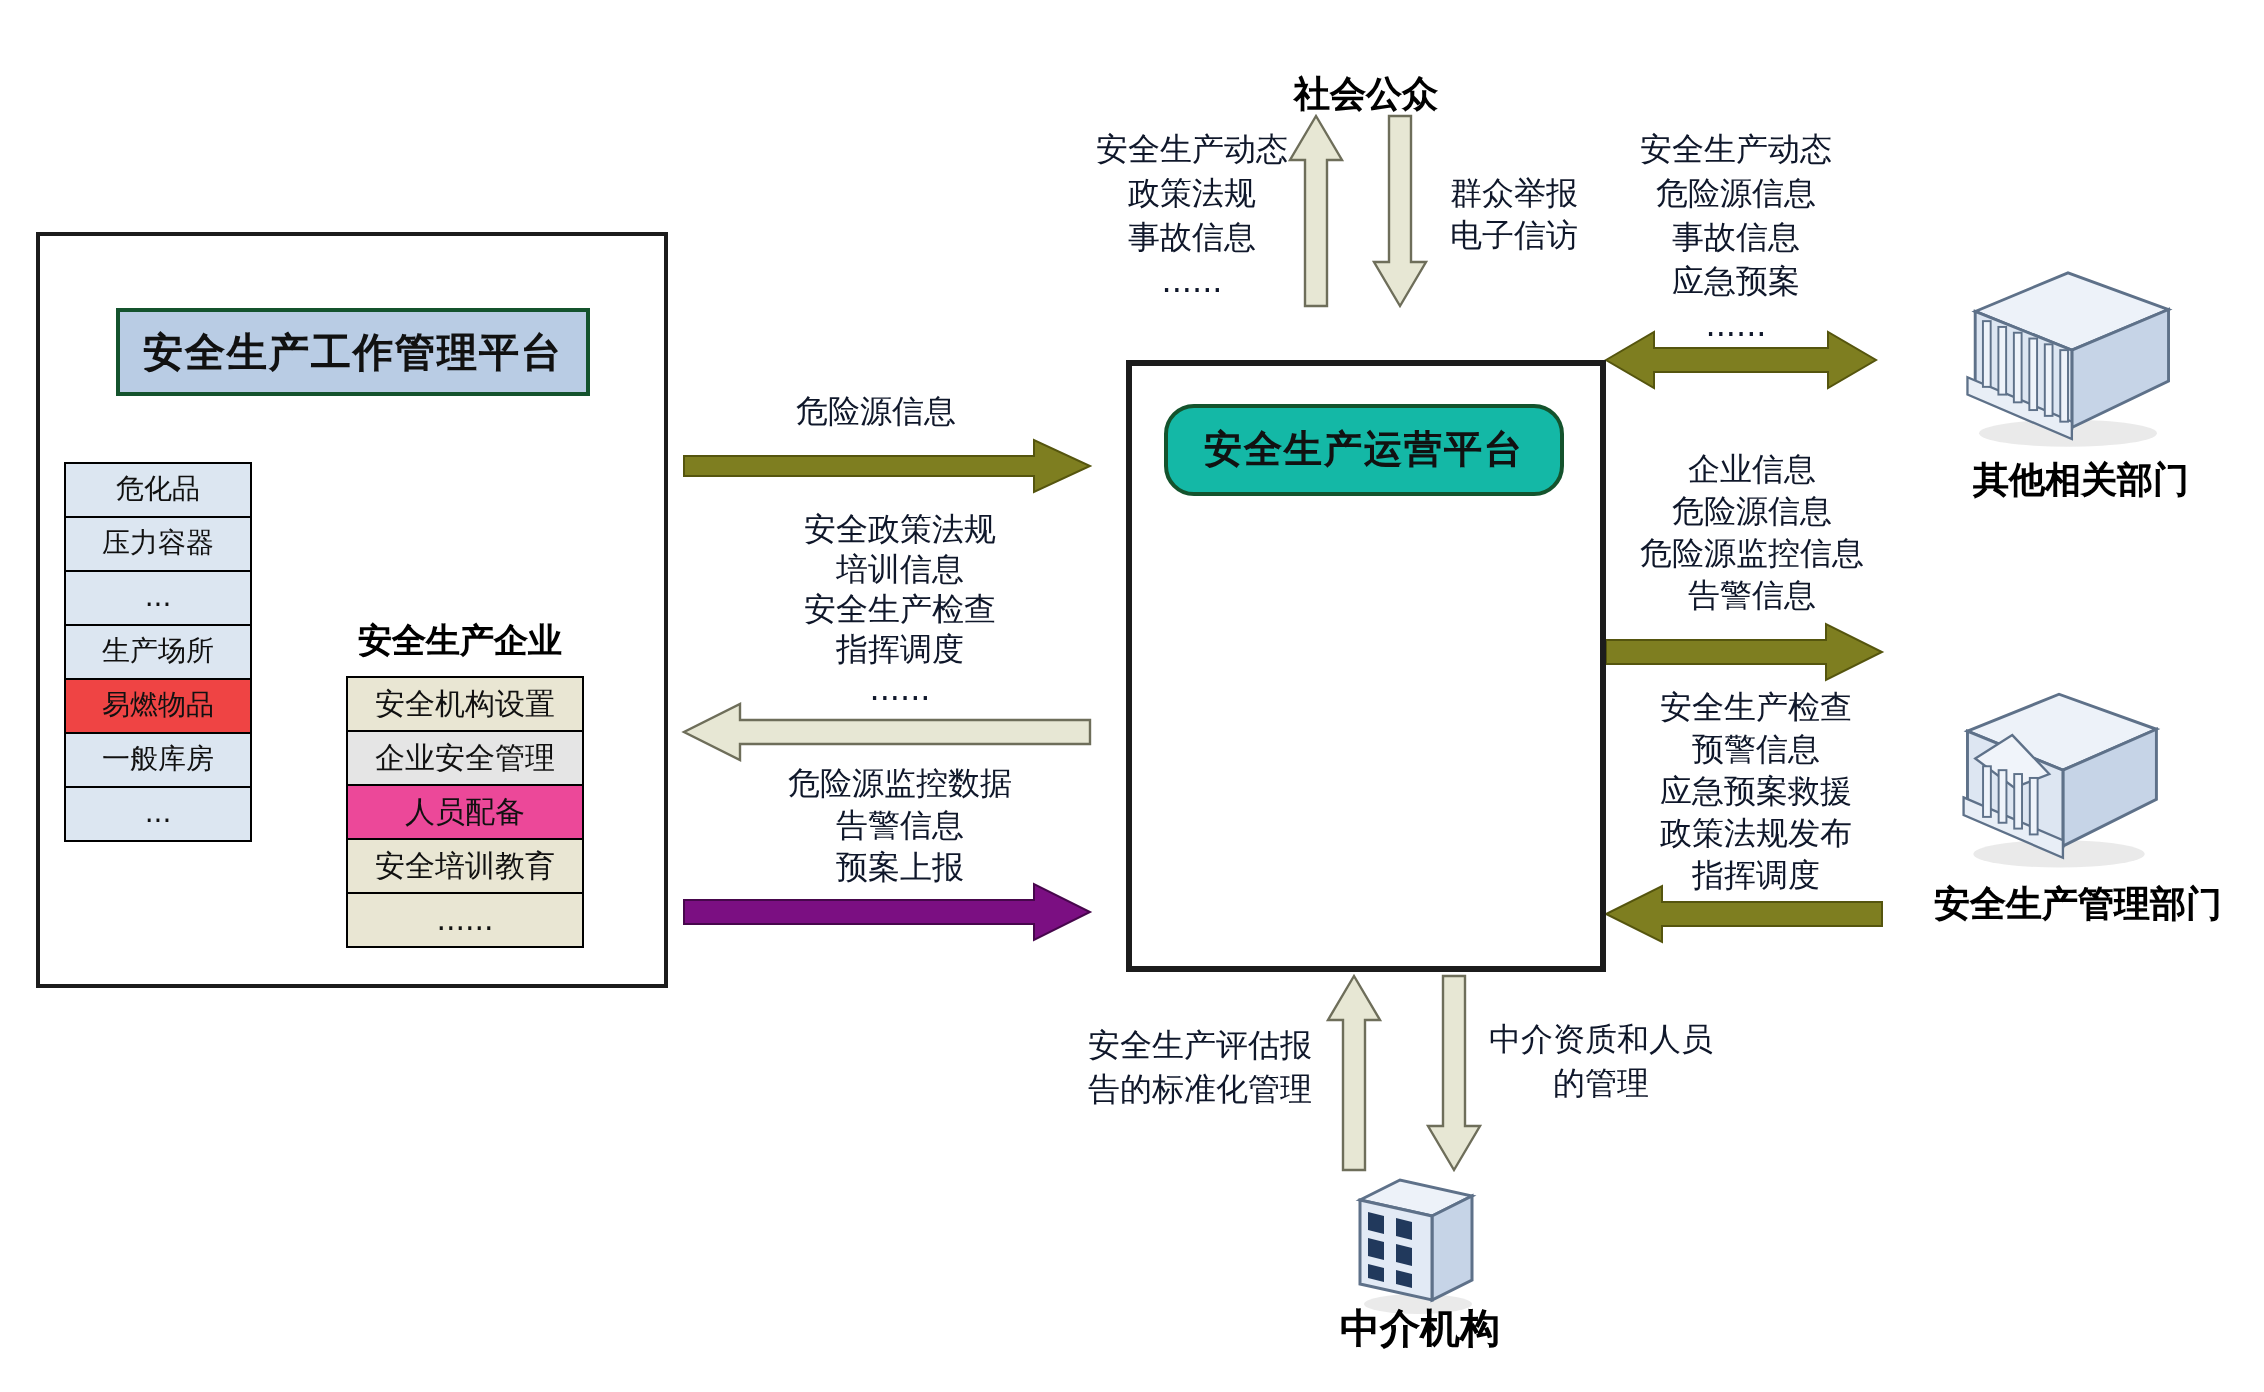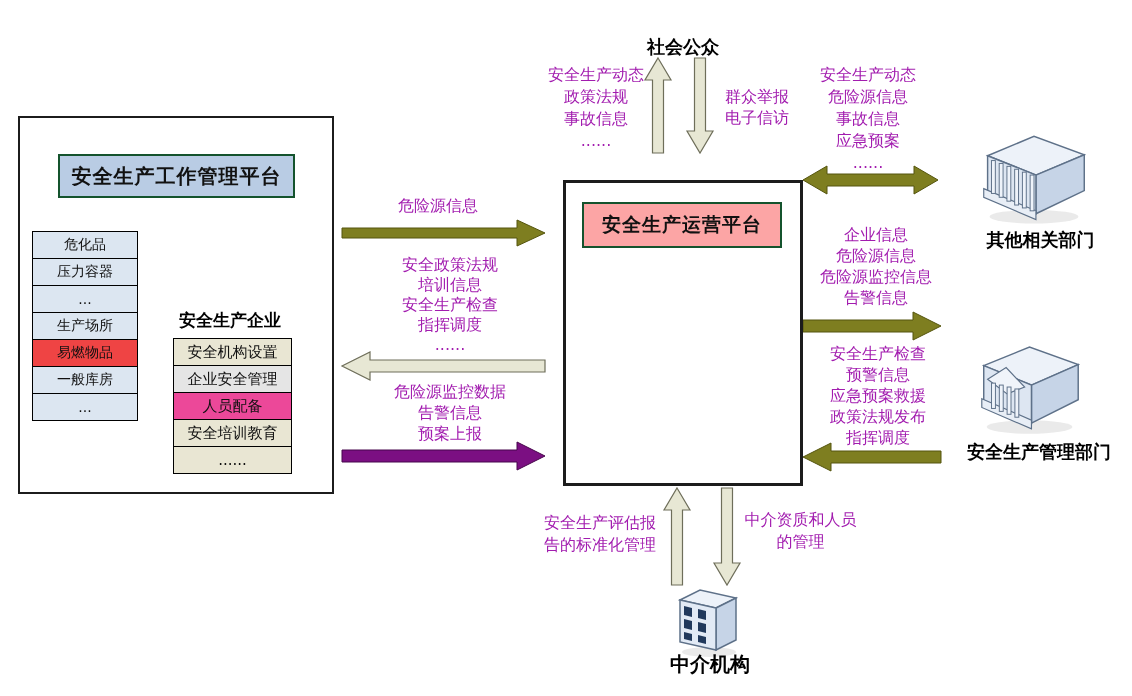--- a/index.html
+++ b/index.html
@@ -8,21 +8,21 @@
   .panel{position:absolute;background:#fff;border:2px solid #1c1c1c;}
   .panel-center{border-width:3px;}
   .titlebox{position:absolute;display:flex;align-items:center;justify-content:center;
             font-weight:bold;border:2px solid #14532d;letter-spacing:1px;}
   .t1{font-size:20px;}
   .t2{font-size:19px;}
   .list{position:absolute;}
   .cell{display:flex;align-items:center;justify-content:center;border:1px solid #000;
         margin-top:-1px;height:26px;font-size:14px;}
   .cell-tan{font-size:15px;}
-  .flow{position:absolute;text-align:center;font-size:16px;line-height:21px;color:#a21caf;}
+  .flow{position:absolute;text-align:center;font-size:16px;line-height:21px;color:#0f172a;}
   .lh22 .fl{line-height:22px;}
   .lh20 .fl{line-height:20px;}
   .node-label{position:absolute;text-align:center;font-weight:bold;font-size:18px;color:#000;}
   svg.layer{position:absolute;left:0;top:0;}
 </style>
 </head>
 <body>
 
 <div class="canvas">
 
@@ -112,21 +112,21 @@
     <polygon points="677,488 690,510 682.5,510 682.5,585 671.5,585 671.5,510 664,510" stroke-width="1.2" fill="#E7E7D4" stroke="#6E6E5A"></polygon>
     <polygon points="721.5,488 732.5,488 732.5,563 740,563 727,585 714,563 721.5,563" stroke-width="1.2" fill="#E7E7D4" stroke="#6E6E5A"></polygon>
   </svg>
 
   <div class="panel" style="left:18px;top:116px;width:312px;height:374px;"></div>
 
   <div class="titlebox t1" style="left: 58px; top: 154px; width: 233px; height: 40px; background: rgb(185, 204, 228);">
     <span>安全生产工作管理平台</span>
   </div>
 
-  <div class="list" style="left:32px;top:232px;width:106px;border-radius:21px;">
+  <div class="list" style="left:32px;top:232px;width:94px;border-radius:21px;">
     <div class="cell" style="background: rgb(220, 230, 241);">危化品</div>
     <div class="cell" style="background: rgb(220, 230, 241);">压力容器</div>
     <div class="cell" style="background: rgb(220, 230, 241);">...</div>
     <div class="cell" style="background: rgb(220, 230, 241);">生产场所</div>
     <div class="cell" style="background: #ef4444;">易燃物品</div>
     <div class="cell" style="background: rgb(220, 230, 241);">一般库房</div>
     <div class="cell" style="background: rgb(220, 230, 241);">...</div>
   </div>
 
   <div class="node-label" style="left:150px;top:309px;width:160px;font-size:17px;">安全生产企业</div>
@@ -134,21 +134,21 @@
   <div class="list" style="left:173px;top:339px;width:119px;">
     <div class="cell cell-tan" style="background: rgb(233, 230, 211);">安全机构设置</div>
     <div class="cell cell-tan" style="background: #e5e5e5;">企业安全管理</div>
     <div class="cell cell-tan" style="background: #ec4899;">人员配备</div>
     <div class="cell cell-tan" style="background: rgb(233, 230, 211);">安全培训教育</div>
     <div class="cell cell-tan" style="background: rgb(233, 230, 211);">......</div>
   </div>
 
   <div class="panel panel-center" style="left:563px;top:180px;width:234px;height:300px;"></div>
 
-  <div class="titlebox t2" style="left: 582px; top: 202px; width: 196px; height: 42px; background: #fca5a5;">
+  <div class="titlebox t2" style="left: 582px; top: 202px; width: 196px; height: 42px; background: #14b8a6; border-radius: 15px;">
     <span>安全生产运营平台</span>
   </div>
 
   <div class="node-label" style="left:613px;top:35px;width:140px;">社会公众</div>
   <div class="node-label" style="left:958px;top:228px;width:165px;">其他相关部门</div>
   <div class="node-label" style="left:944px;top:440px;width:190px;">安全生产管理部门</div>
   <div class="node-label" style="left:635px;top:651px;width:150px;font-size:20px;">中介机构</div>
 
   <div class="flow lh22" style="left:516px;top:64px;width:160px;">
     <div class="fl">安全生产动态</div>

